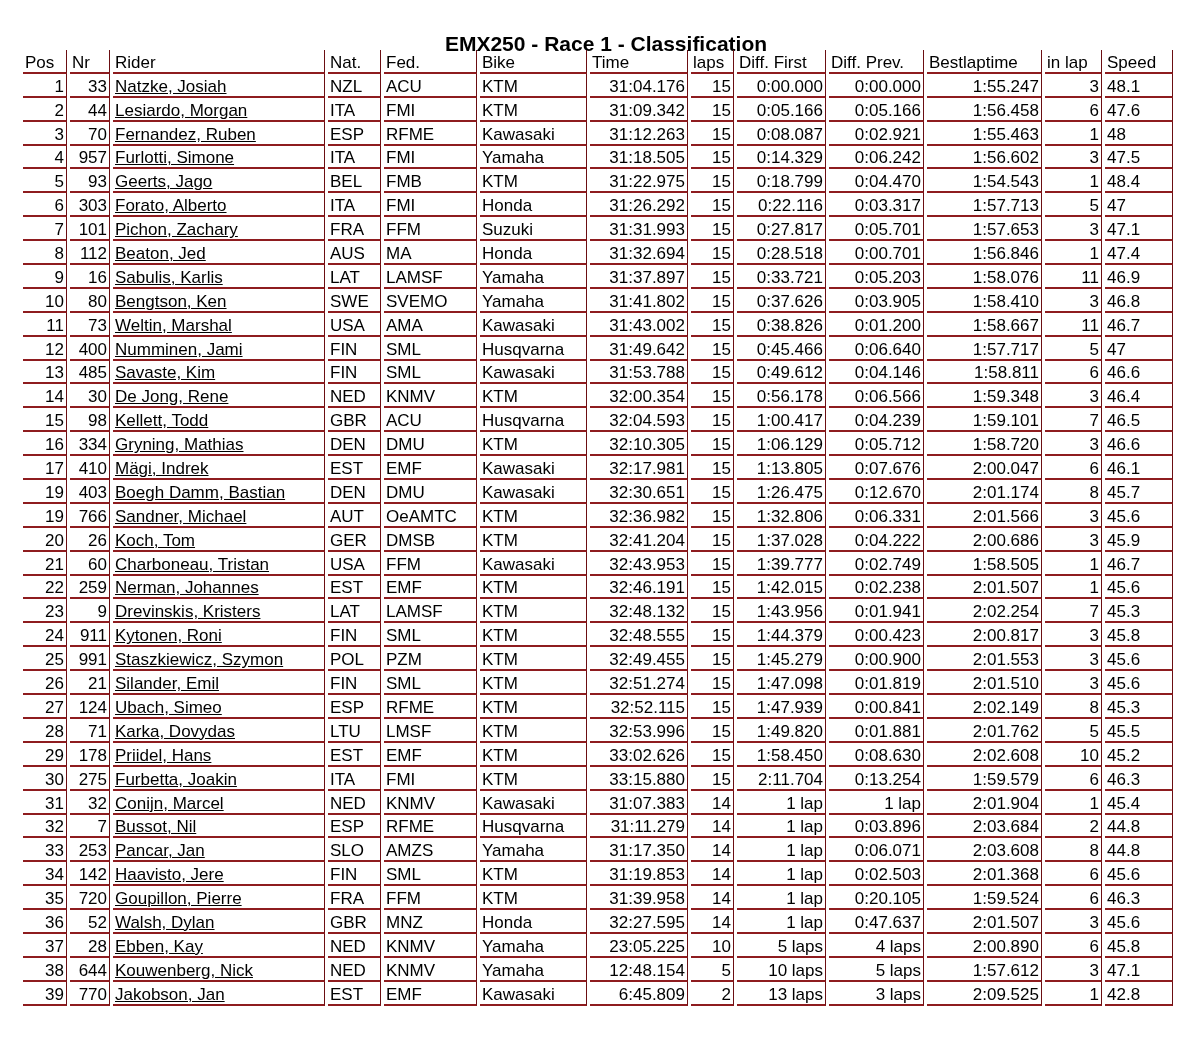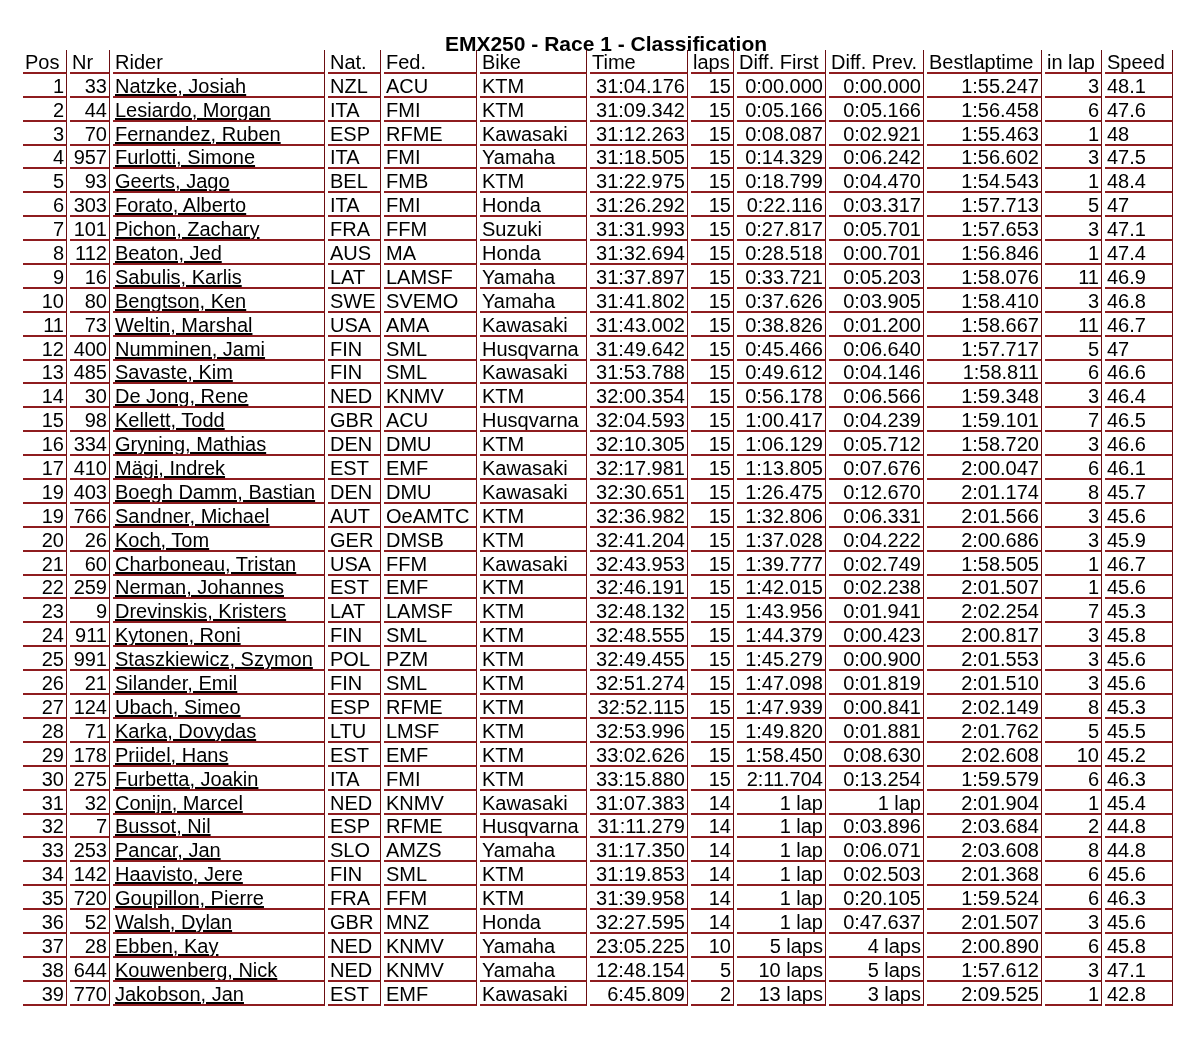--- a/index.html
+++ b/index.html
@@ -23,21 +23,21 @@
     font-size: 21px;
     font-weight: bold;
     margin: 16px;
   }
   table.results {
     position: absolute;
     left: 20px;
     top: 50px;
     border-collapse: separate;
     border-spacing: 3px 0px;
-    font-size: 20px;
+    font-size: 17px;
     table-layout: fixed;
   }
   table.results th,
   table.results td {
     height: 23.9px;
     padding: 0 2px 0 2px;
     box-sizing: border-box;
     white-space: nowrap;
     overflow: hidden;
     border-right: 1.5px solid #6b0e12;

